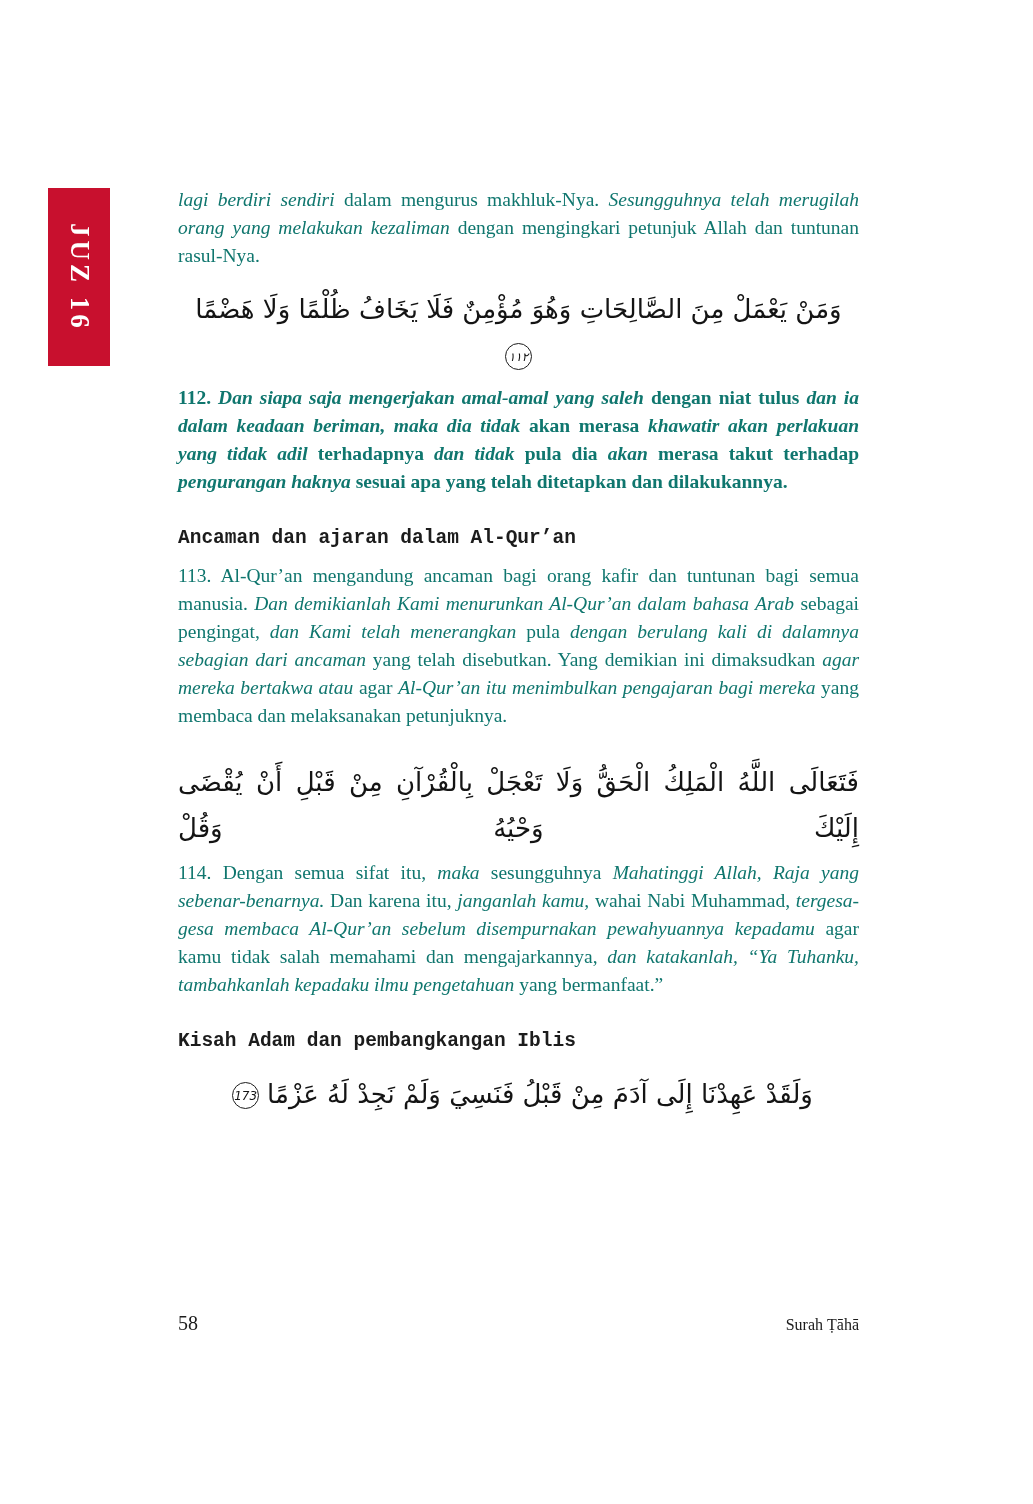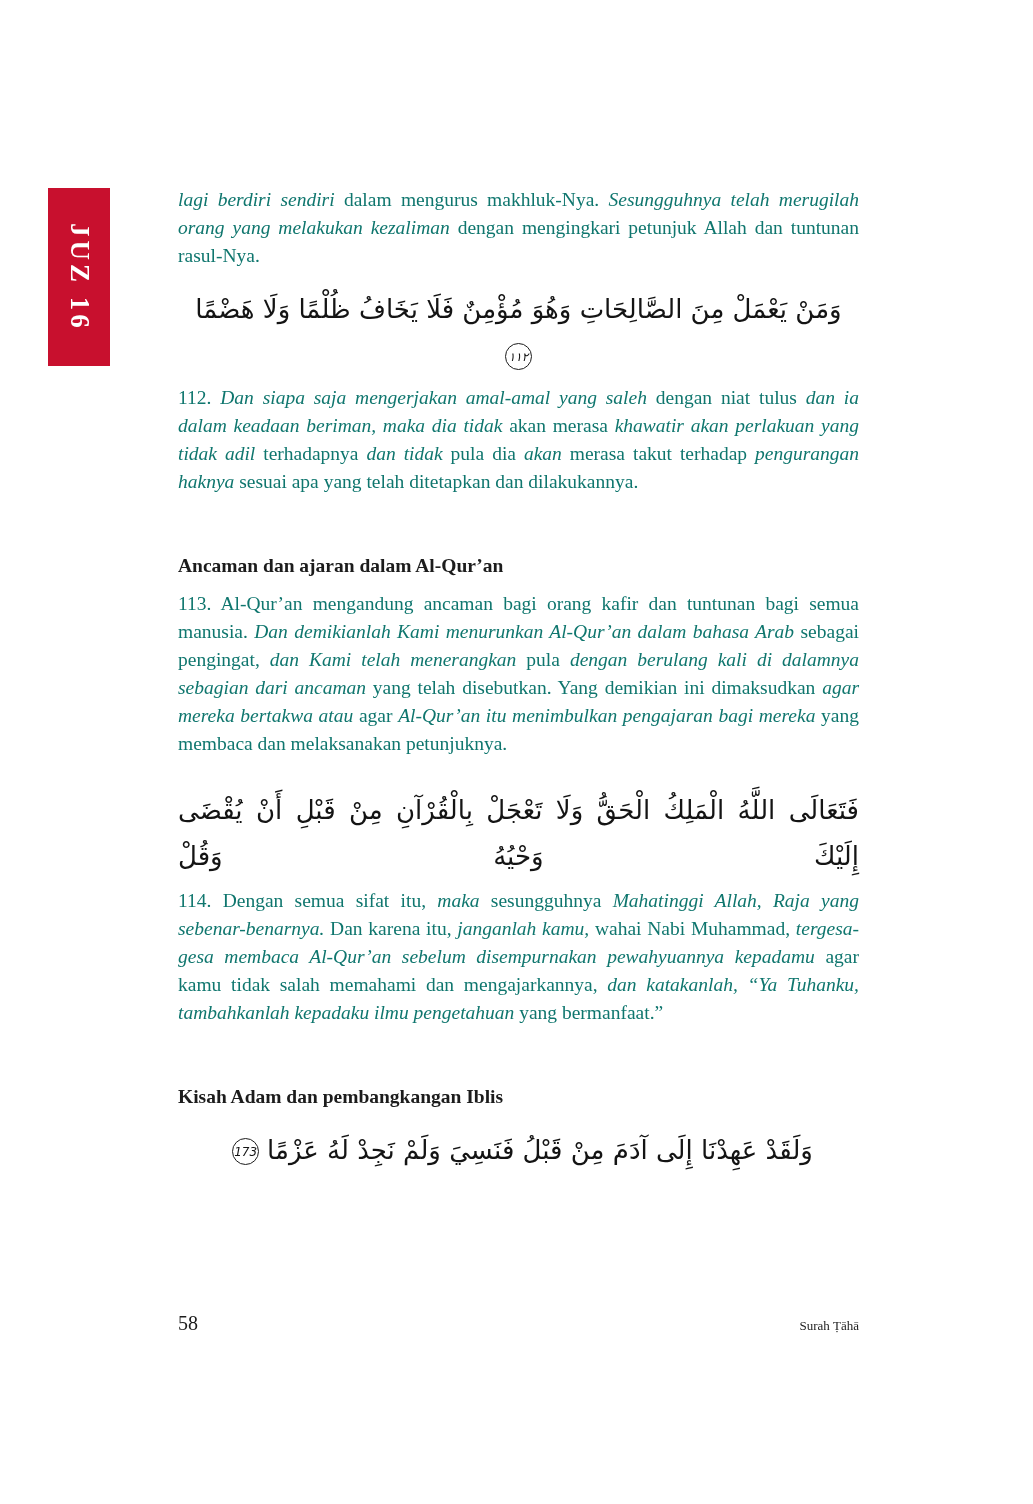--- a/index.html
+++ b/index.html
@@ -33,35 +33,35 @@
   p.body-text {
     font-size: 19.5px; line-height: 28px;
     text-align: justify;
     color: #0f766e;
   }
   .it { font-style: italic; }
 
   h2.section-heading {
     font-size: 19.5px; line-height: 28px;
     font-weight: bold;
-    margin-top: 56px; margin-bottom: 10px;
+    margin-top: 28px; margin-bottom: 10px; font-family: Liberation Mono, monospace;
   }
   .mt-heading2 { margin-top: 48px; }
 
   
   .arabic {
     direction: rtl;
     font-family: "DejaVu Sans", sans-serif;
     font-size: 26px; line-height: 46px;
     color: #141414;
   }
   .ar-center { text-align: center; }
   .ar-line.ar-stretch { text-align: justify; text-align-last: justify; }
   .ar-line.ar-last { text-align: left; }
-  .mt6  { margin-top: 6px; }
+  .mt6  { margin-top: 6px; font-weight: bold; }
   .mt8  { margin-top: 8px; }
   .mt12 { margin-top: 12px; }
   .mt14 { margin-top: 29px; }
   .mt16 { margin-top: 16px; }
   .mb6  { margin-bottom: 6px; }
 
   .ayah-num {
     display: inline-flex; align-items: center; justify-content: center;
     width: 27px; height: 27px;
     border: 1.5px solid #1c1c1c; border-radius: 50%;
@@ -72,21 +72,21 @@
     flex: 0 0 auto;
     font-style: italic;
   }
 
   
   .footer {
     position: absolute; left: 178px; top: 1312px; width: 681px;
     display: flex; justify-content: space-between; align-items: baseline;
   }
   .page-number { font-size: 20px; text-align: center; }
-  .surah-title { font-size: 13px; text-align: right; }
+  .surah-title { font-size: 16px; text-align: right; }
 </style>
 </head>
 <body>
 
 <div class="page">
 
   <div class="juz-tab" style="background: rgb(200, 16, 46);">
     <span class="juz-text">JUZ 16</span>
   </div>
 

